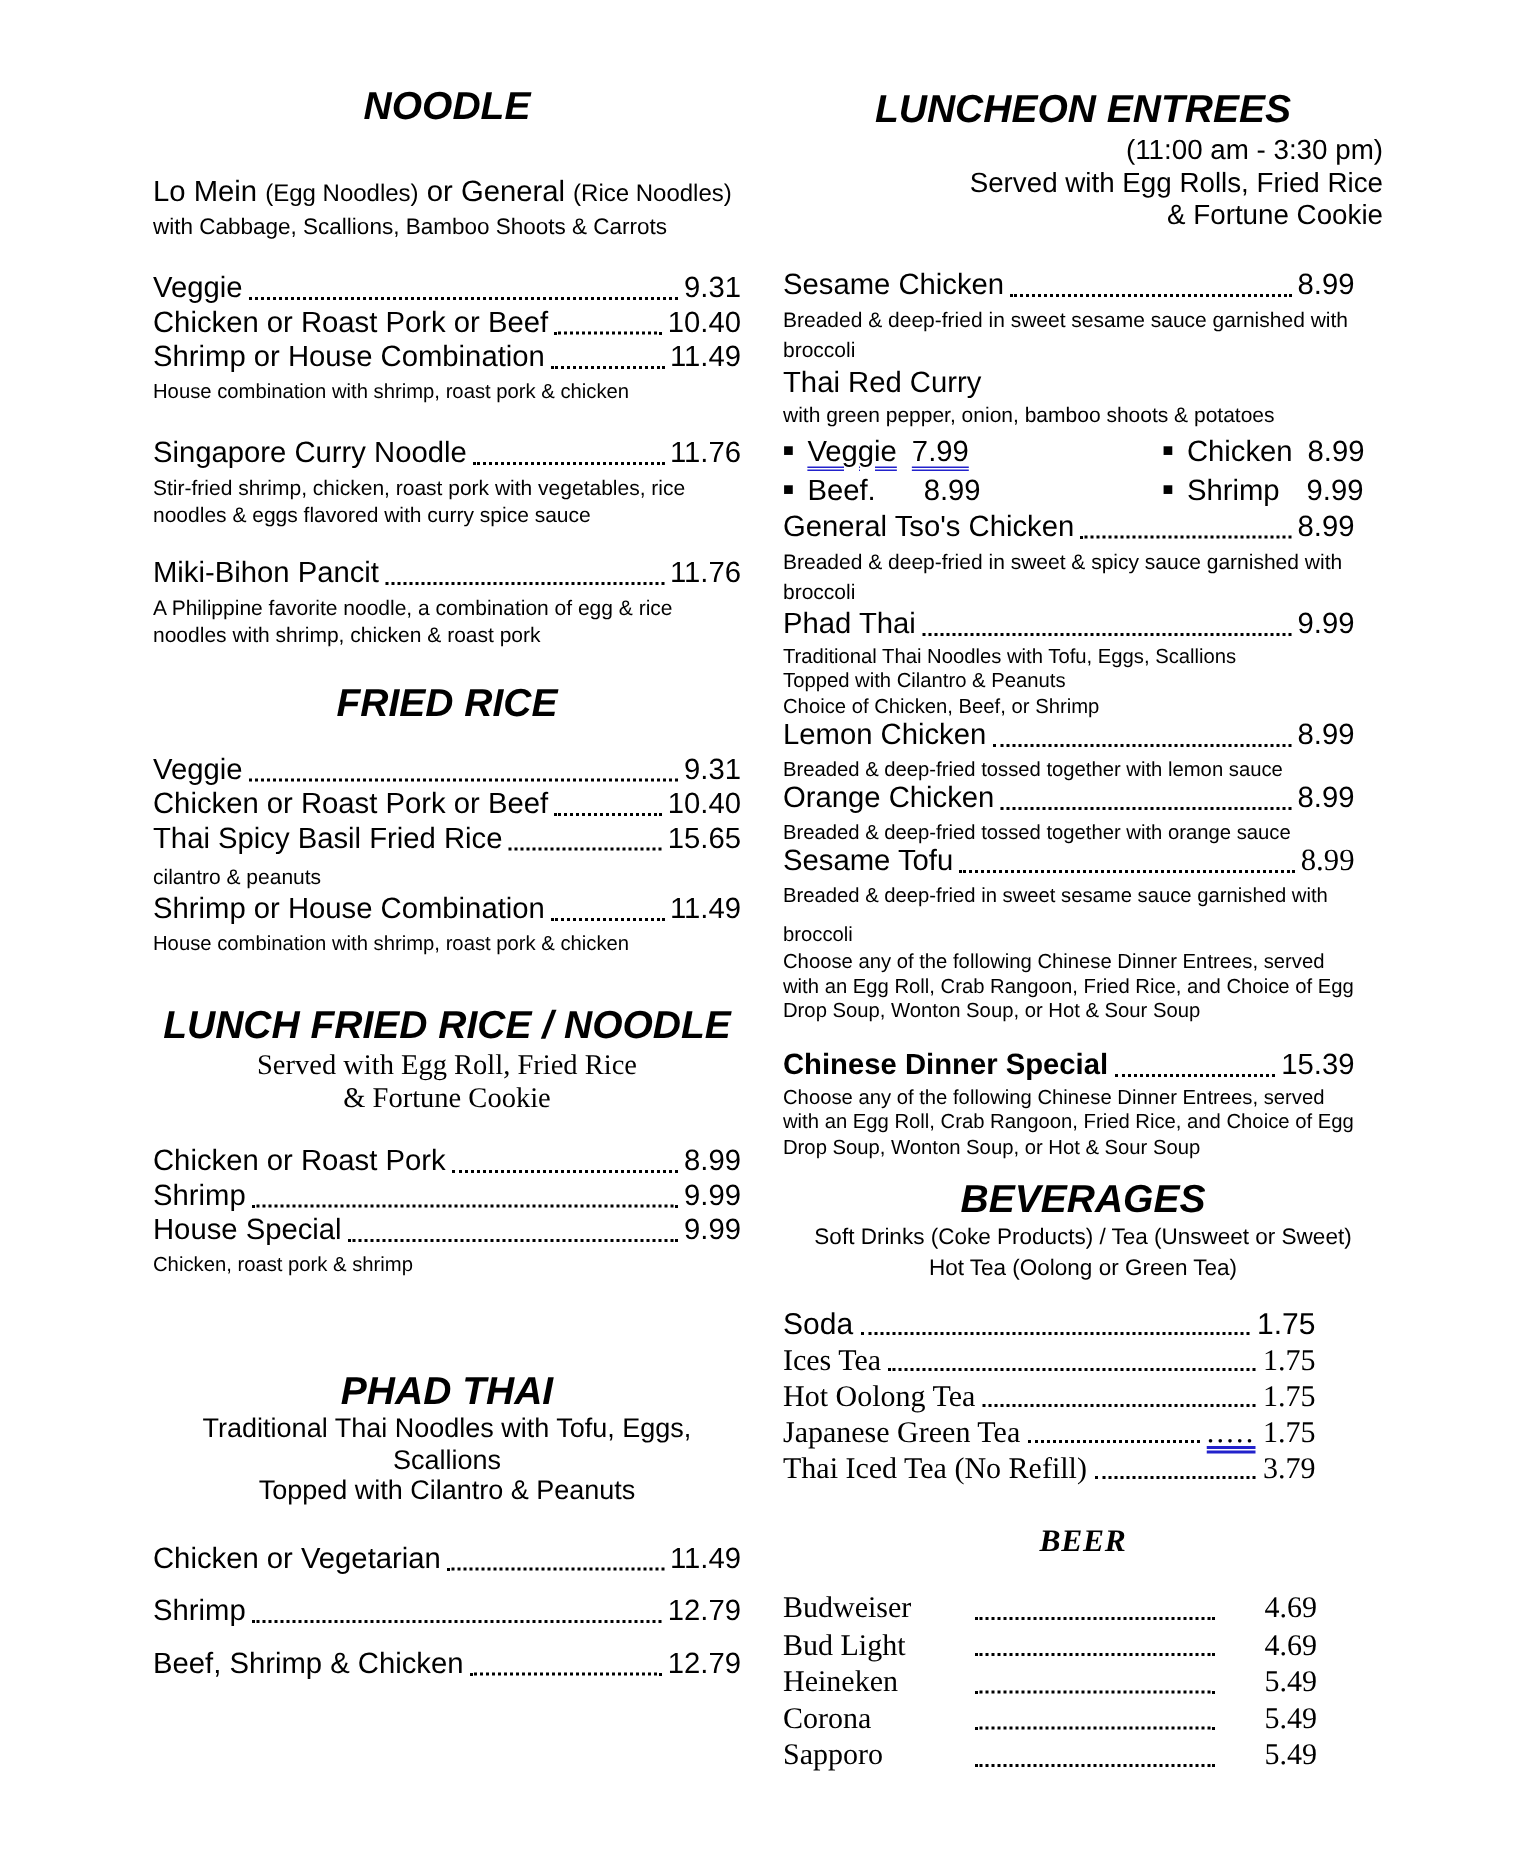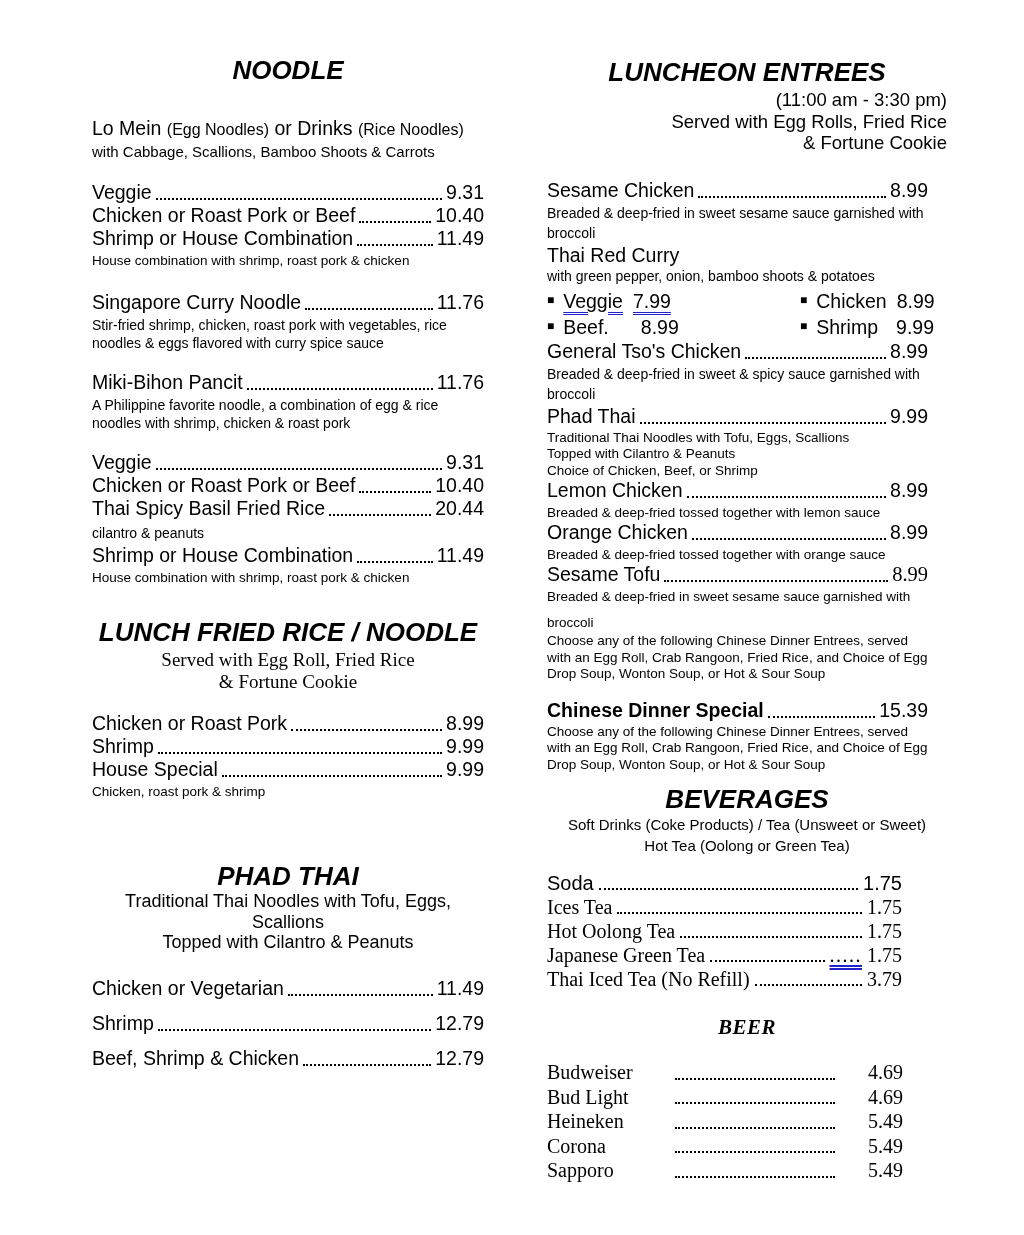--- a/index.html
+++ b/index.html
@@ -1,20 +1,20 @@
 <!DOCTYPE html>
 <html><head>
 <meta charset="utf-8">
 <style>
   html,body{margin:0;padding:0;background:#fff;}
   .page{position:relative;width:1024px;height:1235px;background:#ffffff;color:#000;
         font-family:"Liberation Sans",sans-serif;overflow:hidden;}
   .col{position:absolute;}
-  #colL{left:92px;top:55px;width:392px;}
-  #colR{left:547px;top:57px;width:414px;}
+  #colL{left:102px;top:55px;width:392px;}
+  #colR{left:522px;top:57px;width:414px;}
 
   .h1{font-size:26px;line-height:30px;font-weight:700;font-style:italic;text-align:center;}
   #colR .h1{width:400px;}
 
   .item{display:flex;align-items:flex-end;font-size:19.5px;line-height:23px;}
   .item .nm{white-space:nowrap;}
   .item .ldr{flex:1 1 auto;border-bottom:2.5px dotted #000;margin:0 4px 4px 4px;min-width:8px;}
   .item .pr{white-space:nowrap;}
   .bold .nm{font-weight:700;}
   .pr-serif{font-family:"Liberation Serif",serif;font-size:20.5px;}
@@ -58,21 +58,21 @@
 </style>
 </head>
 <body>
 
 <div class="page">
 
   <div class="col" id="colL">
 
     <div>
       <div class="h1">NOODLE</div>
-      <div class="intro-l1" style="margin-top:31px"><span>Lo Mein </span><span class="sm">(Egg Noodles)</span><span> or Drinks </span><span class="sm">(Rice Noodles)</span></div>
+      <div class="intro-l1" style="margin-top:31px"><span>Lo Mein </span><span class="sm">(Egg Noodles)</span><span> or General </span><span class="sm">(Rice Noodles)</span></div>
       <div class="intro-l2">with Cabbage, Scallions, Bamboo Shoots &amp; Carrots</div>
 
       <div class="item" style="margin-top:20px">
         <span class="nm">Veggie</span>
         <span class="ldr"></span>
         <span class="pr">9.31</span>
       </div>
       <div class="item">
         <span class="nm">Chicken or Roast Pork or Beef</span>
         <span class="ldr"></span>
@@ -102,35 +102,36 @@
         <span class="ldr"></span>
         <span class="pr">11.76</span>
       </div>
       <div class="note14">
         <div>A Philippine favorite noodle, a combination of egg &amp; rice</div>
         <div>noodles with shrimp, chicken &amp; roast pork</div>
       </div>
     </div>
 
     <div>
+      <div class="h1" style="margin-top:21px">FRIED RICE</div>
 
       <div class="item" style="margin-top:19px">
         <span class="nm">Veggie</span>
         <span class="ldr"></span>
         <span class="pr">9.31</span>
       </div>
       <div class="item">
         <span class="nm">Chicken or Roast Pork or Beef</span>
         <span class="ldr"></span>
         <span class="pr">10.40</span>
       </div>
       <div class="item">
         <span class="nm">Thai Spicy Basil Fried Rice</span>
         <span class="ldr"></span>
-        <span class="pr">20.44</span>
+        <span class="pr">15.65</span>
       </div>
       <div class="note14" style="margin-top:4px">
         <div>cilantro &amp; peanuts</div>
       </div>
       <div class="item" style="margin-top:2px">
         <span class="nm">Shrimp or House Combination</span>
         <span class="ldr"></span>
         <span class="pr">11.49</span>
       </div>
       <div class="note">

